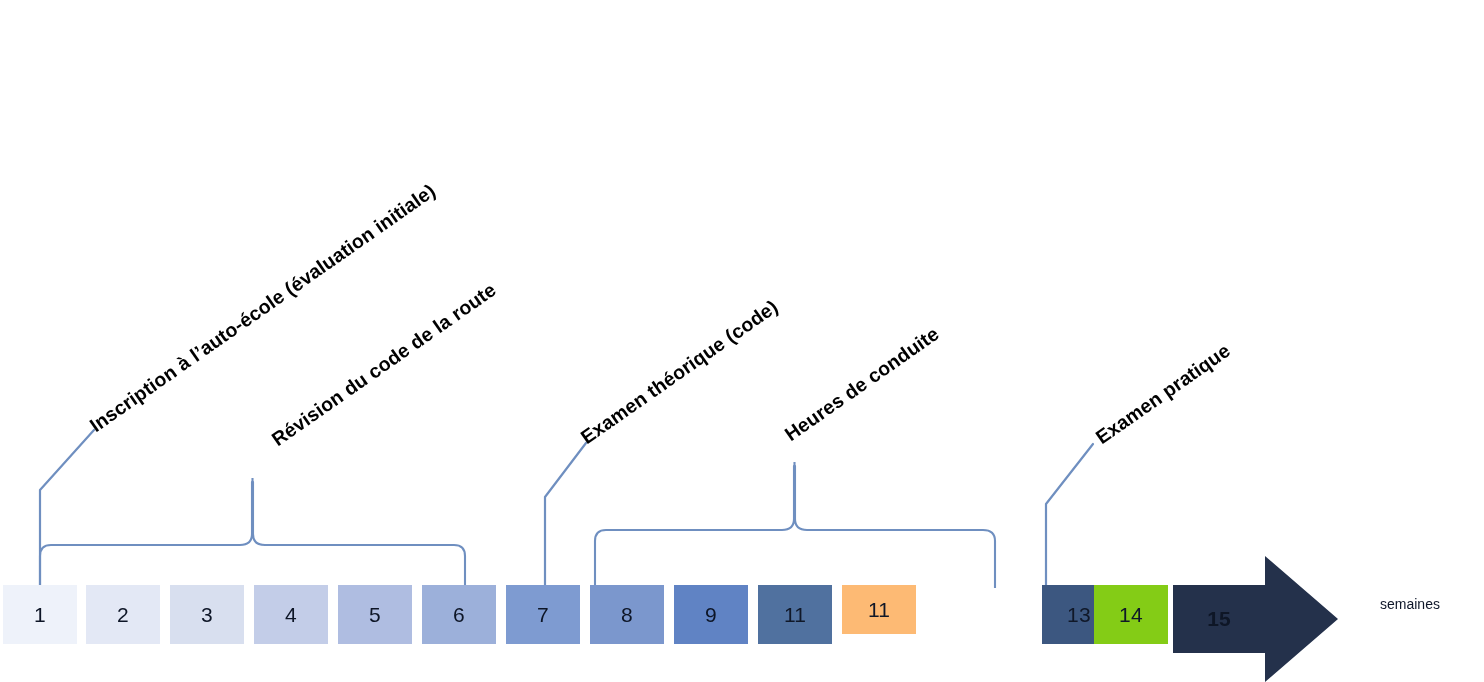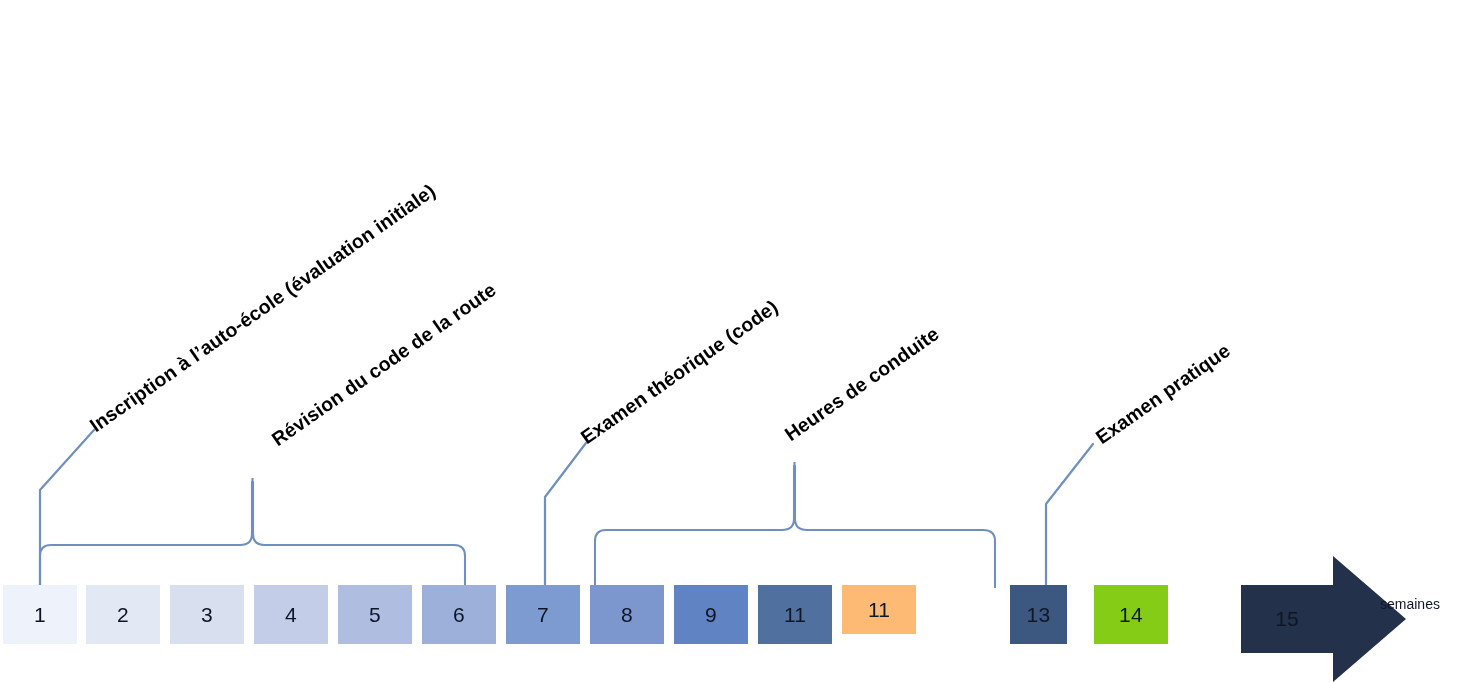--- a/index.html
+++ b/index.html
@@ -39,24 +39,25 @@
     line-height: 1;
     color: #0d1526;
     letter-spacing: 0.2px;
   }
   .week-box.light-text {
     color: #101828;
   }
   
   #arrow-wrap {
     position: absolute;
-    left: 1241px;
+    left: 1173px;
     top: 556px;
     width: 165px;
     height: 126px;
+    font-weight: bold;
   }
   #arrow-wrap svg {
     display: block;
   }
   #arrow-label {
     position: absolute;
     left: 0;
     top: 0;
     width: 92px;
     height: 126px;
@@ -145,21 +146,21 @@
   <div class="week-box" style="left:86px;   top:585px; width:74px;  height:59px; background:#e3e8f5;">2</div>
   <div class="week-box" style="left:170px;  top:585px; width:74px;  height:59px; background:#d8dfef;">3</div>
   <div class="week-box" style="left:254px;  top:585px; width:74px;  height:59px; background:#c3cde8;">4</div>
   <div class="week-box" style="left:338px;  top:585px; width:74px;  height:59px; background:#afbde1;">5</div>
   <div class="week-box" style="left:422px;  top:585px; width:74px;  height:59px; background:#9cb0da;">6</div>
   <div class="week-box" style="left:506px;  top:585px; width:74px;  height:59px; background:#7e9bd1;">7</div>
   <div class="week-box" style="left:590px;  top:585px; width:74px;  height:59px; background:#7b97cd;">8</div>
   <div class="week-box" style="left:674px;  top:585px; width:74px;  height:59px; background:#6083c4;">9</div>
   <div class="week-box light-text" style="left:758px;  top:585px; width:74px;  height:59px; background:#50719f;">11</div>
   <div class="week-box light-text" style="left:842px;  top:585px; width:74px;  height:49px; background:#fdba74;">11</div>
-  <div class="week-box light-text" style="left:1010px; top:585px; width:57px;  height:59px; background:#3c5780;">13</div>
+  <div class="week-box light-text" style="left:1042px; top:585px; width:74px;  height:59px; background:#3c5780;">13</div>
   <div class="week-box light-text" style="left:1094px; top:585px; width:74px;  height:59px; background:#84cc16;">14</div>
 
   <div id="arrow-wrap">
     <svg width="165" height="126" viewBox="0 0 165 126">
       <path d="M 0 29 L 92 29 L 92 0 L 165 63 L 92 126 L 92 97 L 0 97 Z" fill="#24314b"></path>
     </svg>
     <div id="arrow-label">15</div>
   </div>
 
   <div id="axis-caption">semaines</div>

